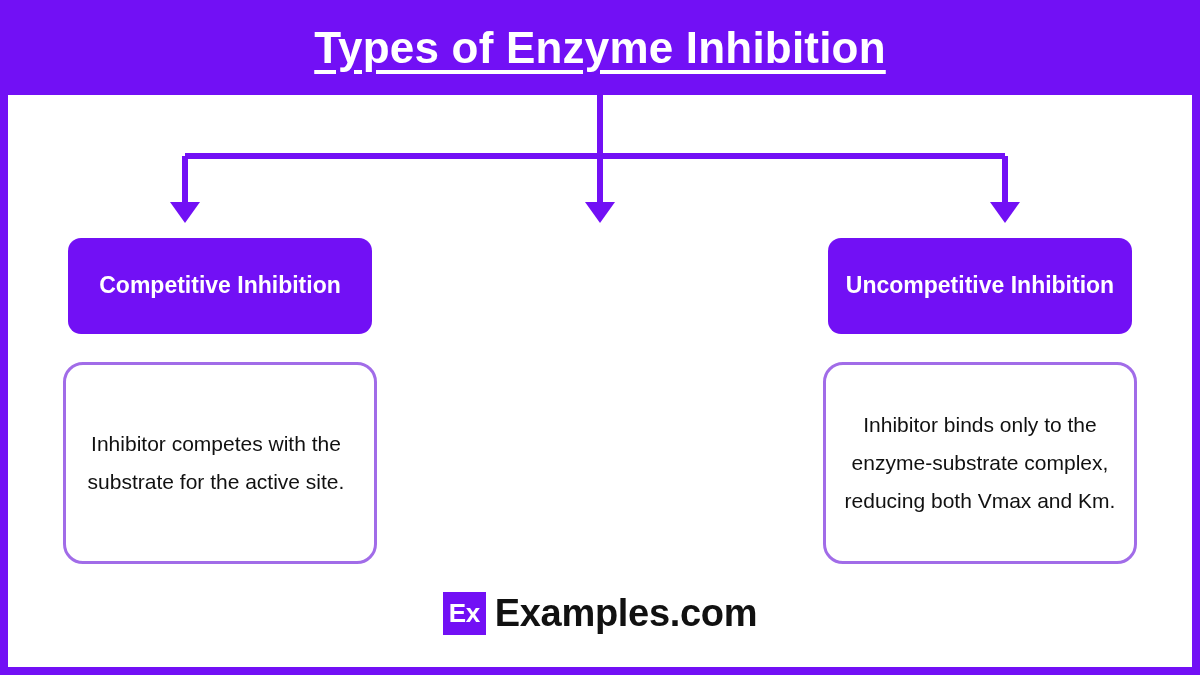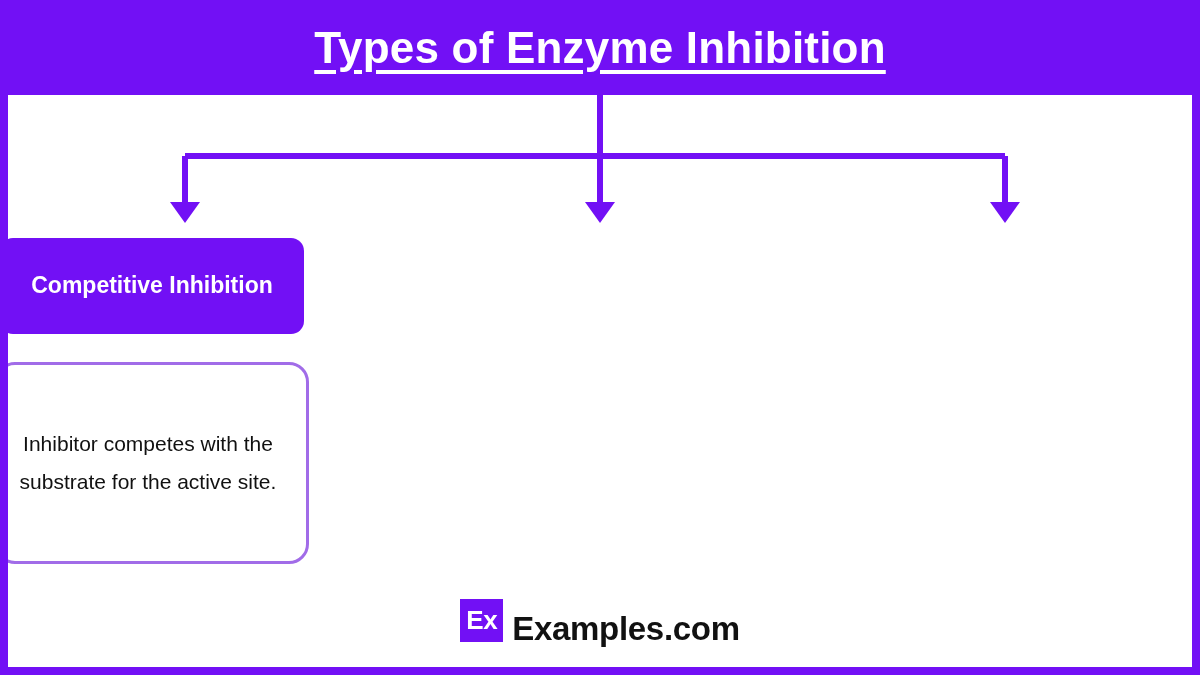--- a/index.html
+++ b/index.html
@@ -61,21 +61,20 @@
 
   
   .columns {
     position: absolute;
     left: -8px;
     top: 238px;
     width: 1200px;
     display: flex;
     justify-content: center;
     gap: 76px;
-    flex-direction: column;
   }
 
   .column {
     width: 304px;
     display: flex;
     flex-direction: column;
     align-items: center;
   }
 
   .head-box {
@@ -133,24 +132,23 @@
     font-size: 26px;
     font-weight: bold;
     display: flex;
     align-items: center;
     justify-content: center;
     letter-spacing: -0.5px;
   }
 
   .logo-text {
     color: #111111;
-    font-size: 33px;
+    font-size: 38px;
     font-weight: bold;
     letter-spacing: -0.3px;
-    margin-top: 18px;
   }
 </style>
 </head>
 <body>
 
 <div class="page">
 
   <div class="banner">
     <div class="banner-title">Types of Enzyme Inhibition</div>
   </div>
@@ -174,20 +172,24 @@
   <div class="columns">
 
     <div class="column">
       <div class="head-box">Competitive Inhibition</div>
       <div class="desc-box">Inhibitor competes with the substrate for the active site.</div>
     </div>
 
     <div class="column">
     </div>
 
+    <div class="column">
+      <div class="head-box">Uncompetitive Inhibition</div>
+      <div class="desc-box">Inhibitor binds only to the enzyme-substrate complex, reducing both Vmax and Km.</div>
+    </div>
 
   </div>
 
   <div class="footer">
     <div class="logo-mark">Ex</div>
     <div class="logo-text">Examples.com</div>
   </div>
 
 </div>
 

